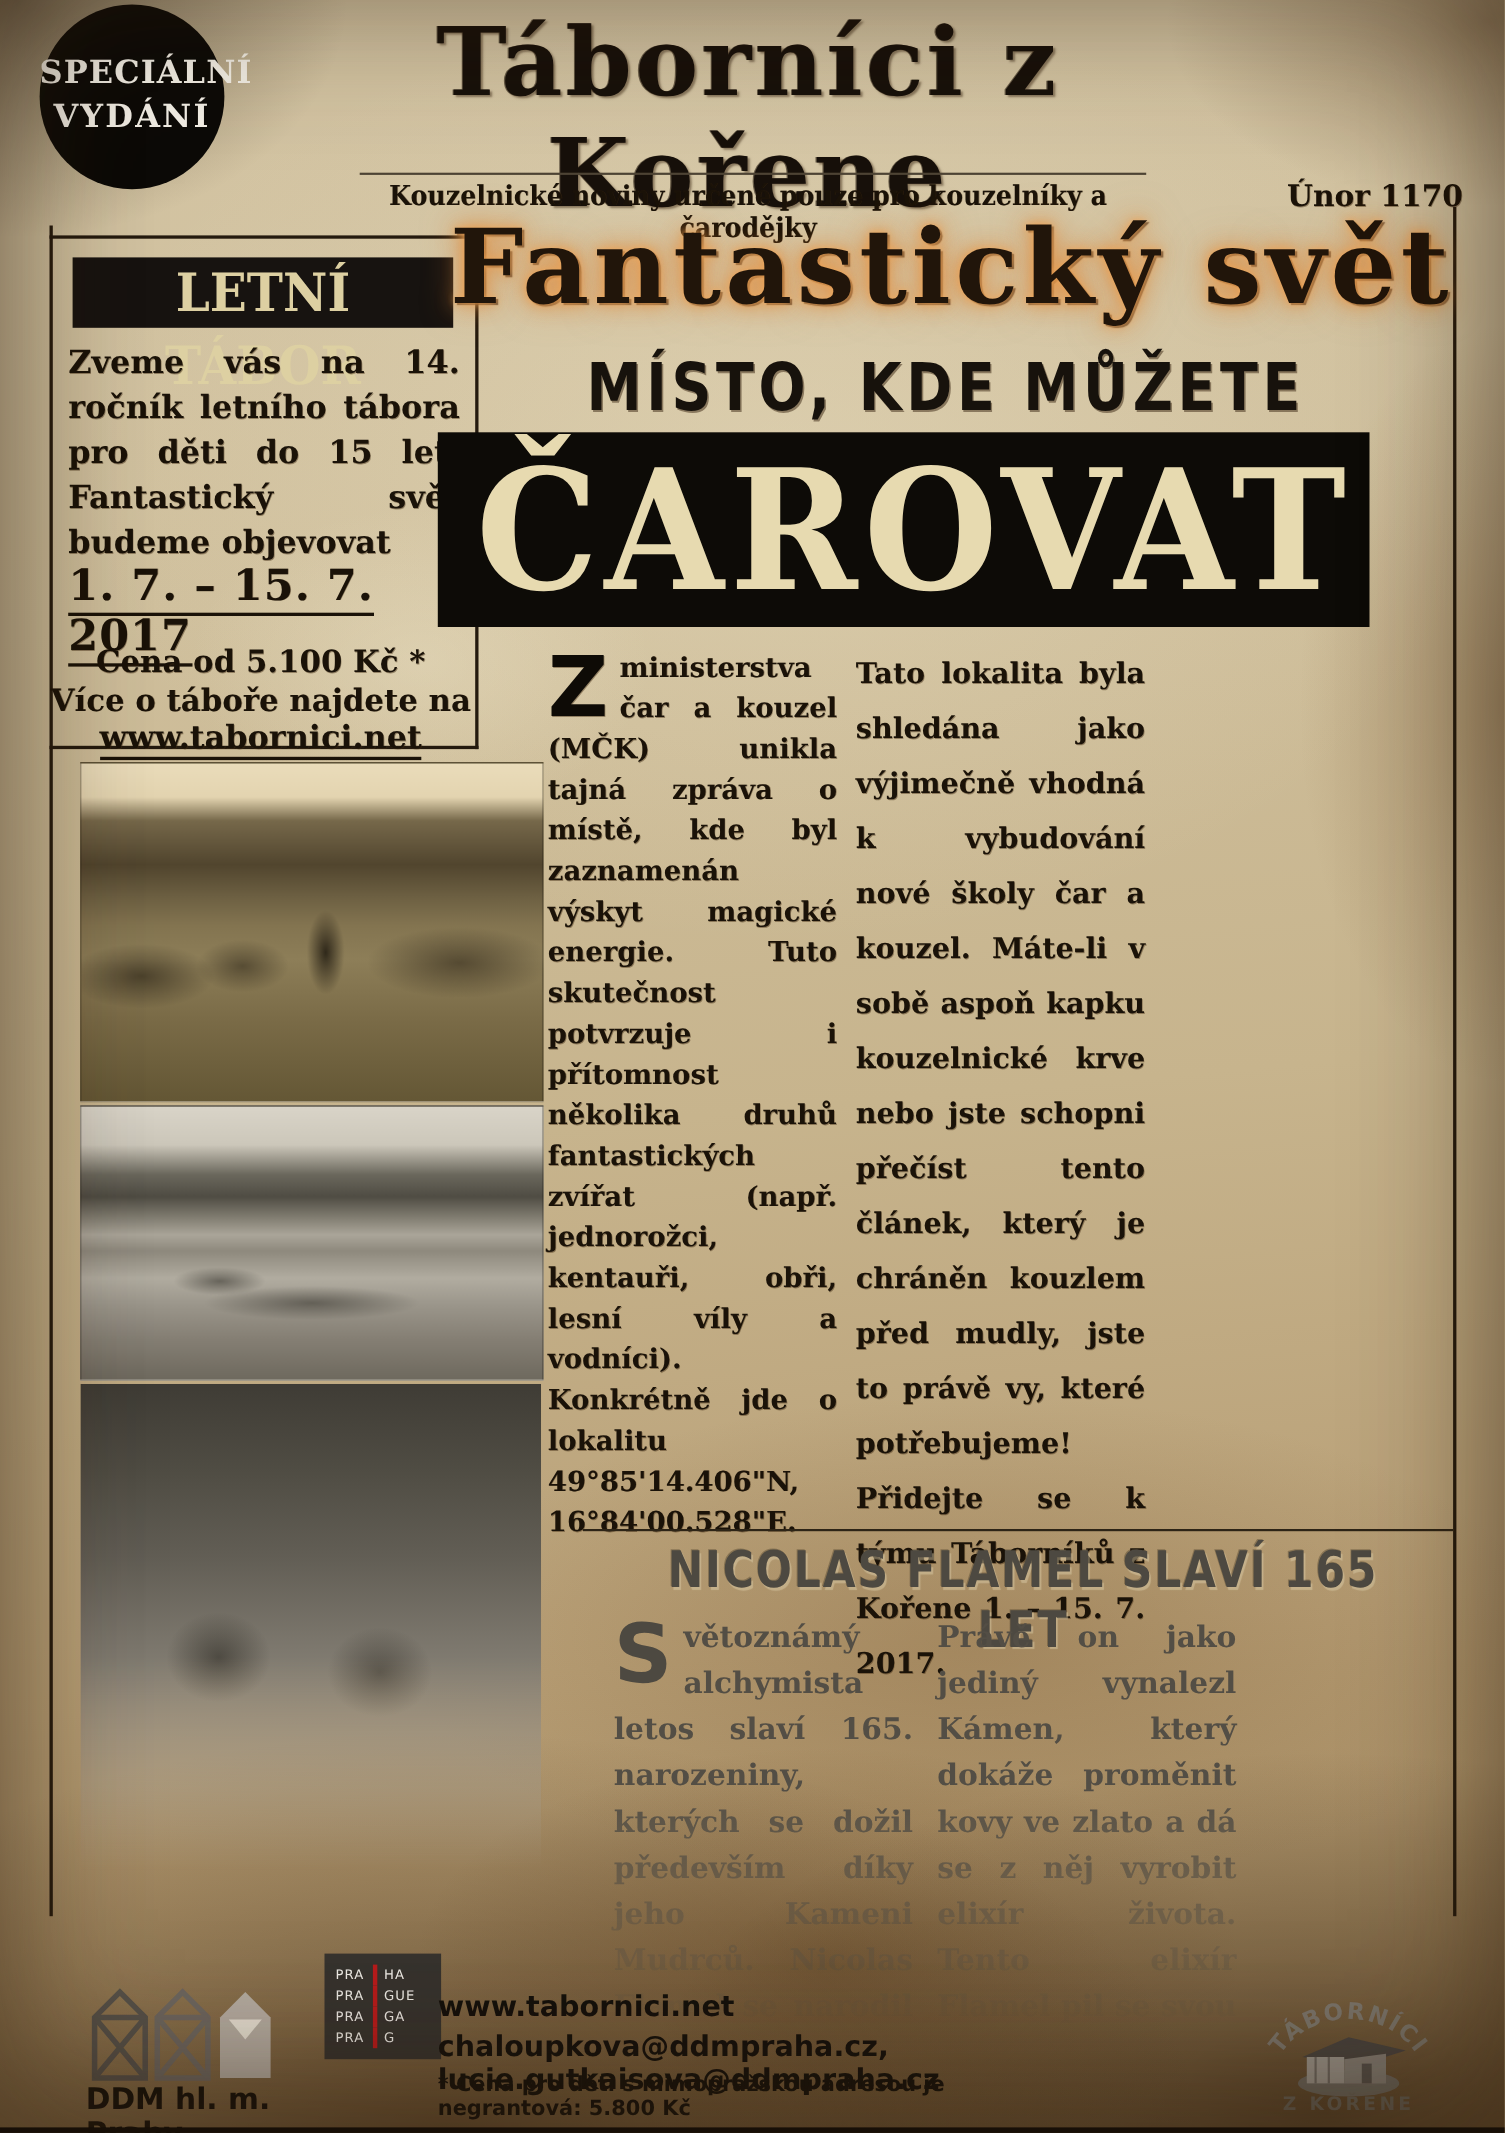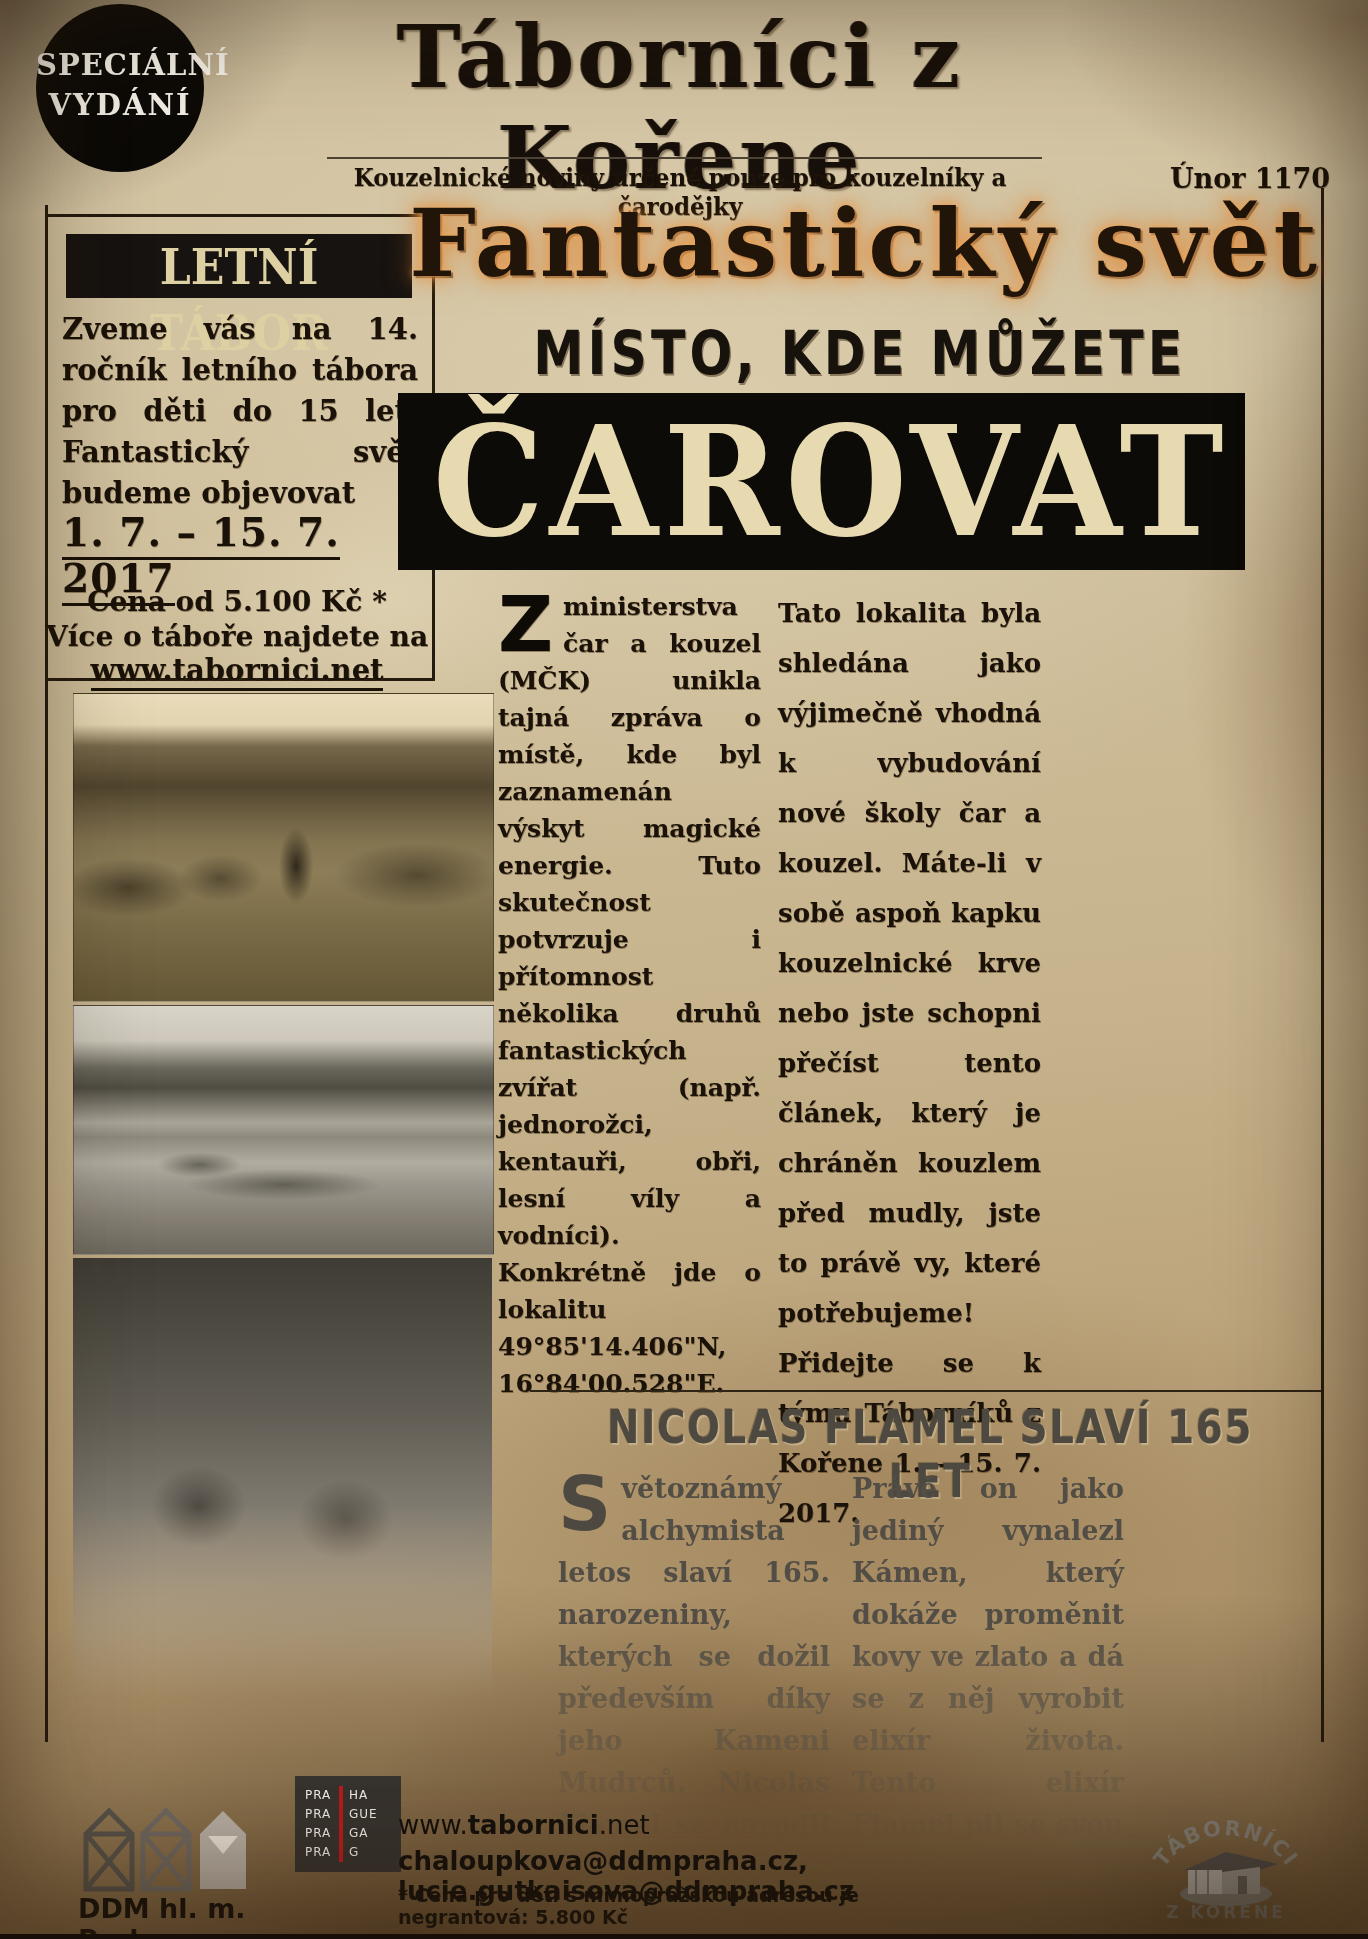--- a/index.html
+++ b/index.html
@@ -134,21 +134,21 @@
     font-size:27px;font-weight:bold;color:#14100b;}
   .praha-block{left:295px;top:1776px;width:88px;background:#37332e;color:#efece6;
     font-family:"DejaVu Sans","Liberation Sans",sans-serif;font-size:12px;
     padding:10px 8px 10px 10px;letter-spacing:1px;}
   .praha-row{display:flex;line-height:19px;}
   .praha-row .pl{width:34px;}
   .praha-row .pr{border-left:4px solid #b91c1c;padding-left:6px;flex:1;}
   .f-url{left:398px;top:1810px;width:560px;font-family:"DejaVu Sans","Liberation Sans",sans-serif;
     font-size:26px;color:#15110c;}
   .f-url b{font-weight:bold;}
-  .f-url .norm{font-weight:normal;}
+  .f-url .norm{font-weight:bold;}
   .f-emails{left:398px;top:1846px;width:620px;font-family:"DejaVu Sans","Liberation Sans",sans-serif;
     font-size:26px;font-weight:bold;color:#15110c;}
   .f-note{left:398px;top:1884px;width:560px;font-family:"DejaVu Sans","Liberation Sans",sans-serif;
     font-size:19px;font-weight:bold;color:#15110c;}
   .camp-logo{left:1138px;top:1812px;}
 </style>
 </head>
 <body>
 
 <div class="page">

